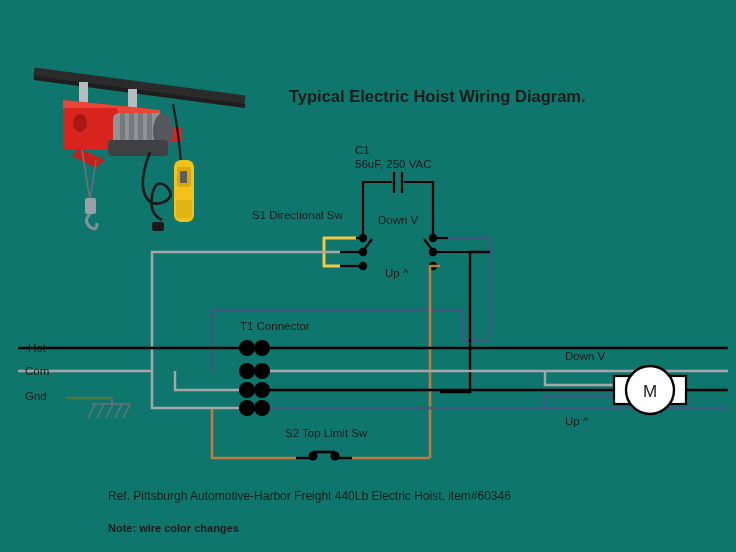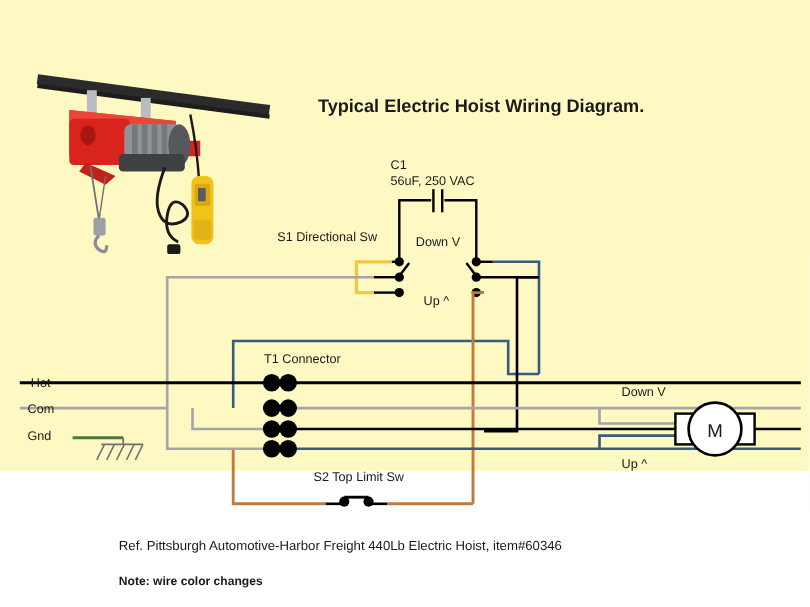--- a/index.html
+++ b/index.html
@@ -1,18 +1,18 @@
 <!DOCTYPE html>
 <html><head>
 <meta charset="utf-8">
 <style>
   html,body{margin:0;padding:0;background:#ffffff;}
   body{width:736px;height:552px;overflow:hidden;
        font-family:"Liberation Sans",sans-serif;color:#1a1a1a;}
-  #stage{position:relative;width:736px;height:428px;background:#fef9c3;}
+  #stage{position:relative;width:736px;height:552px;background:#0f766e;}
   svg{position:absolute;left:0;top:0;}
   .lbl{font-family:"Liberation Sans",sans-serif;fill:#1a1a1a;}
   .t-title{font-size:16.5px;font-weight:bold;}
   .t-norm{font-size:11.5px;}
   .t-ref{font-size:12px;}
   .t-note{font-size:11px;font-weight:bold;}
 </style>
 </head>
 <body>
 

